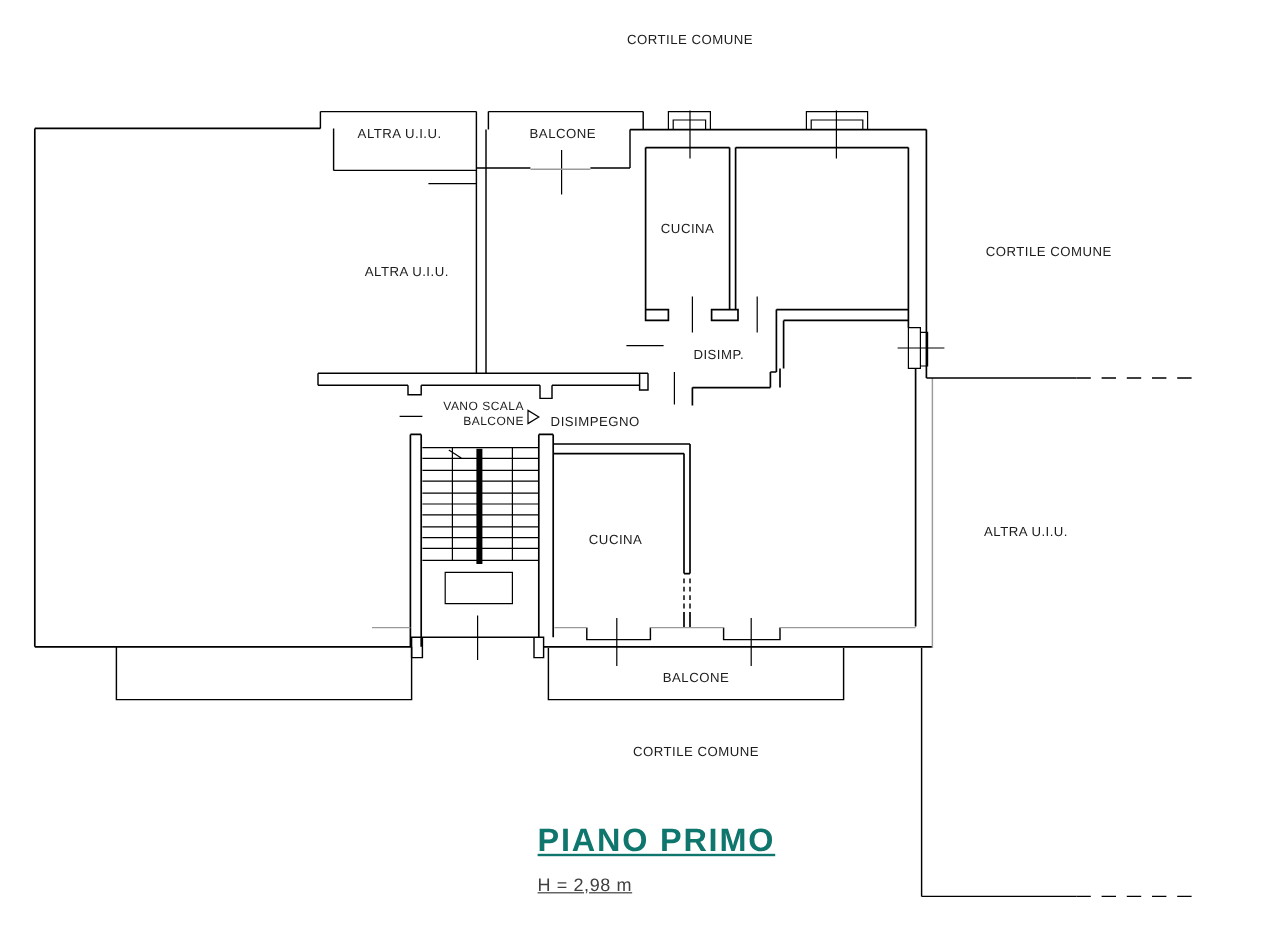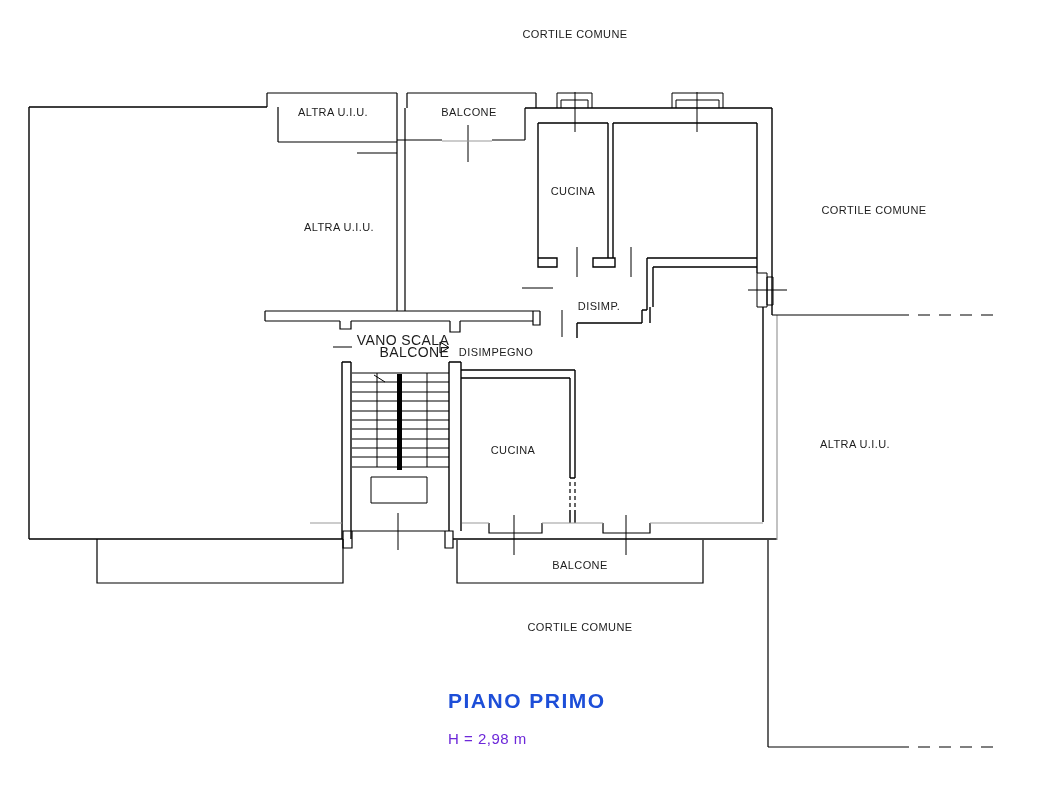--- a/index.html
+++ b/index.html
@@ -8,25 +8,25 @@
     font-family:"Liberation Sans", sans-serif;overflow:hidden;
   }
   .plan-svg{position:absolute;left:0;top:0;}
   .lbl{
     position:absolute;transform:translate(-50%,-50%);
     font-size:11px;letter-spacing:.4px;color:#1c1c1c;white-space:nowrap;
     text-align:right;line-height:12px;
   }
   .title{
     position:absolute;transform:translate(0,-50%);
-    font-size:21px;font-weight:bold;letter-spacing:1.5px;color:#1d4ed8;white-space:nowrap;
+    font-size:27px;font-weight:bold;letter-spacing:1.5px;color:#0f766e;white-space:nowrap;text-decoration:underline;
   }
   .subtitle{
     position:absolute;transform:translate(0,-50%);
-    font-size:15px;color:#6d28d9;letter-spacing:.5px;white-space:nowrap;
+    font-size:15px;color:#404040;letter-spacing:.5px;white-space:nowrap;text-decoration:underline;
   }
 </style>
 </head>
 <body>
 
 <div class="canvas">
 
   <svg class="plan-svg" width="1053" height="787" viewBox="0 0 1053 787">
 
     <g stroke="#000" stroke-width="1.4" fill="none">
@@ -125,23 +125,23 @@
       <path d="M897,315 H997 M897,747 H997"></path>
     </g>
   </svg>
 
   <div class="lbl" style="left:575px;top:34px">CORTILE COMUNE</div>
   <div class="lbl" style="left:333px;top:112px">ALTRA U.I.U.</div>
   <div class="lbl" style="left:469px;top:112px">BALCONE</div>
   <div class="lbl" style="left:339px;top:227px">ALTRA U.I.U.</div>
   <div class="lbl" style="left:874px;top:210px">CORTILE COMUNE</div>
   <div class="lbl" style="left:573px;top:191px">CUCINA</div>
-  <div class="lbl" style="left:599px;top:306px">DISIMP.</div>
+  <div class="lbl" style="left:599px;top:296px">DISIMP.</div>
 
-  <div class="lbl" style="left:403px;top:346px;font-size:14px">
+  <div class="lbl" style="left:403px;top:346px;font-size:10px">
     <div>VANO SCALA</div>
     <div>BALCONE</div>
   </div>
 
   <div class="lbl" style="left:496px;top:352px">DISIMPEGNO</div>
   <div class="lbl" style="left:513px;top:450px">CUCINA</div>
   <div class="lbl" style="left:855px;top:444px">ALTRA U.I.U.</div>
   <div class="lbl" style="left:580px;top:565px">BALCONE</div>
   <div class="lbl" style="left:580px;top:627px">CORTILE COMUNE</div>
 

